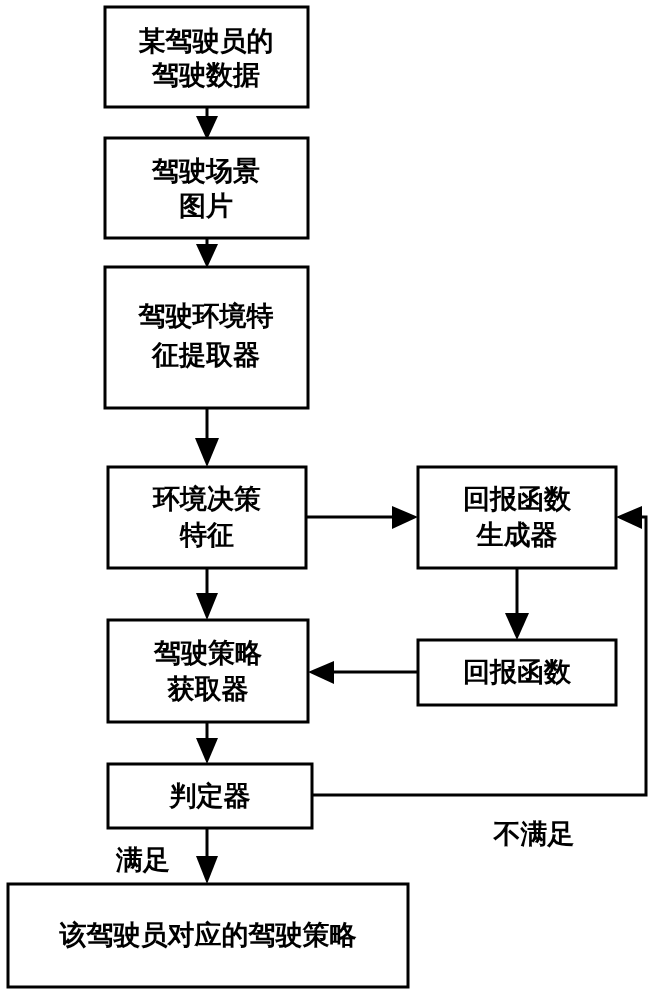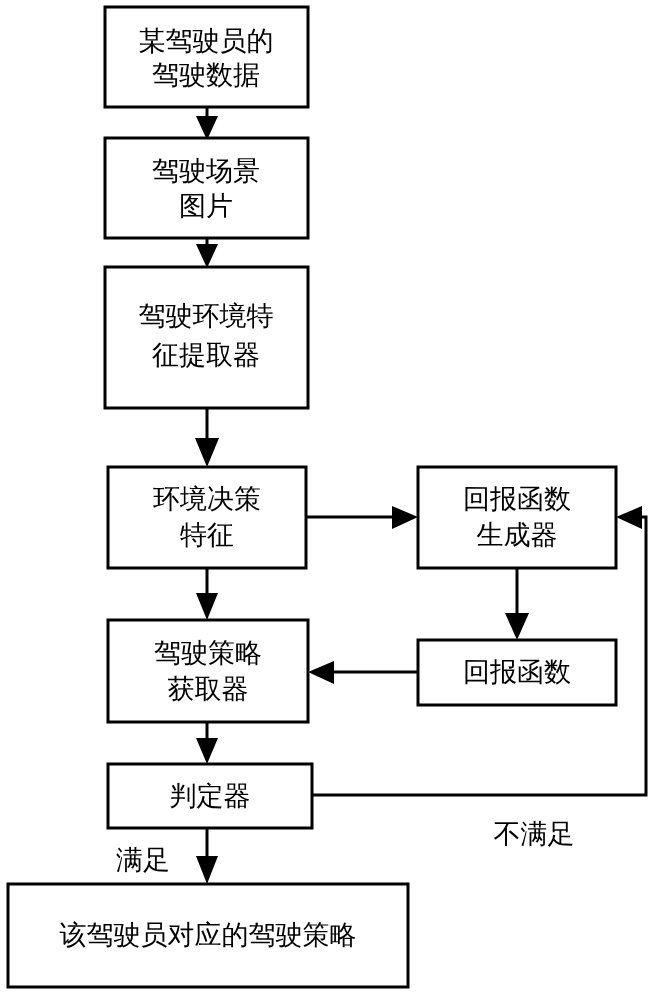--- a/index.html
+++ b/index.html
@@ -11,20 +11,21 @@
     width: 656px;
     height: 1000px;
     font-family: "DejaVu Sans", "Liberation Sans", sans-serif;
     overflow: hidden;
   }
   #diagram-root {
     position: relative;
     width: 640px;
     height: 1000px;
     background: #ffffff;
+    font-weight: bold;
   }
   svg.flow {
     display: block;
     width: 656px;
     height: 1000px;
   }
   .node-box {
     fill: #ffffff;
     stroke: #000000;
     stroke-width: 3;

